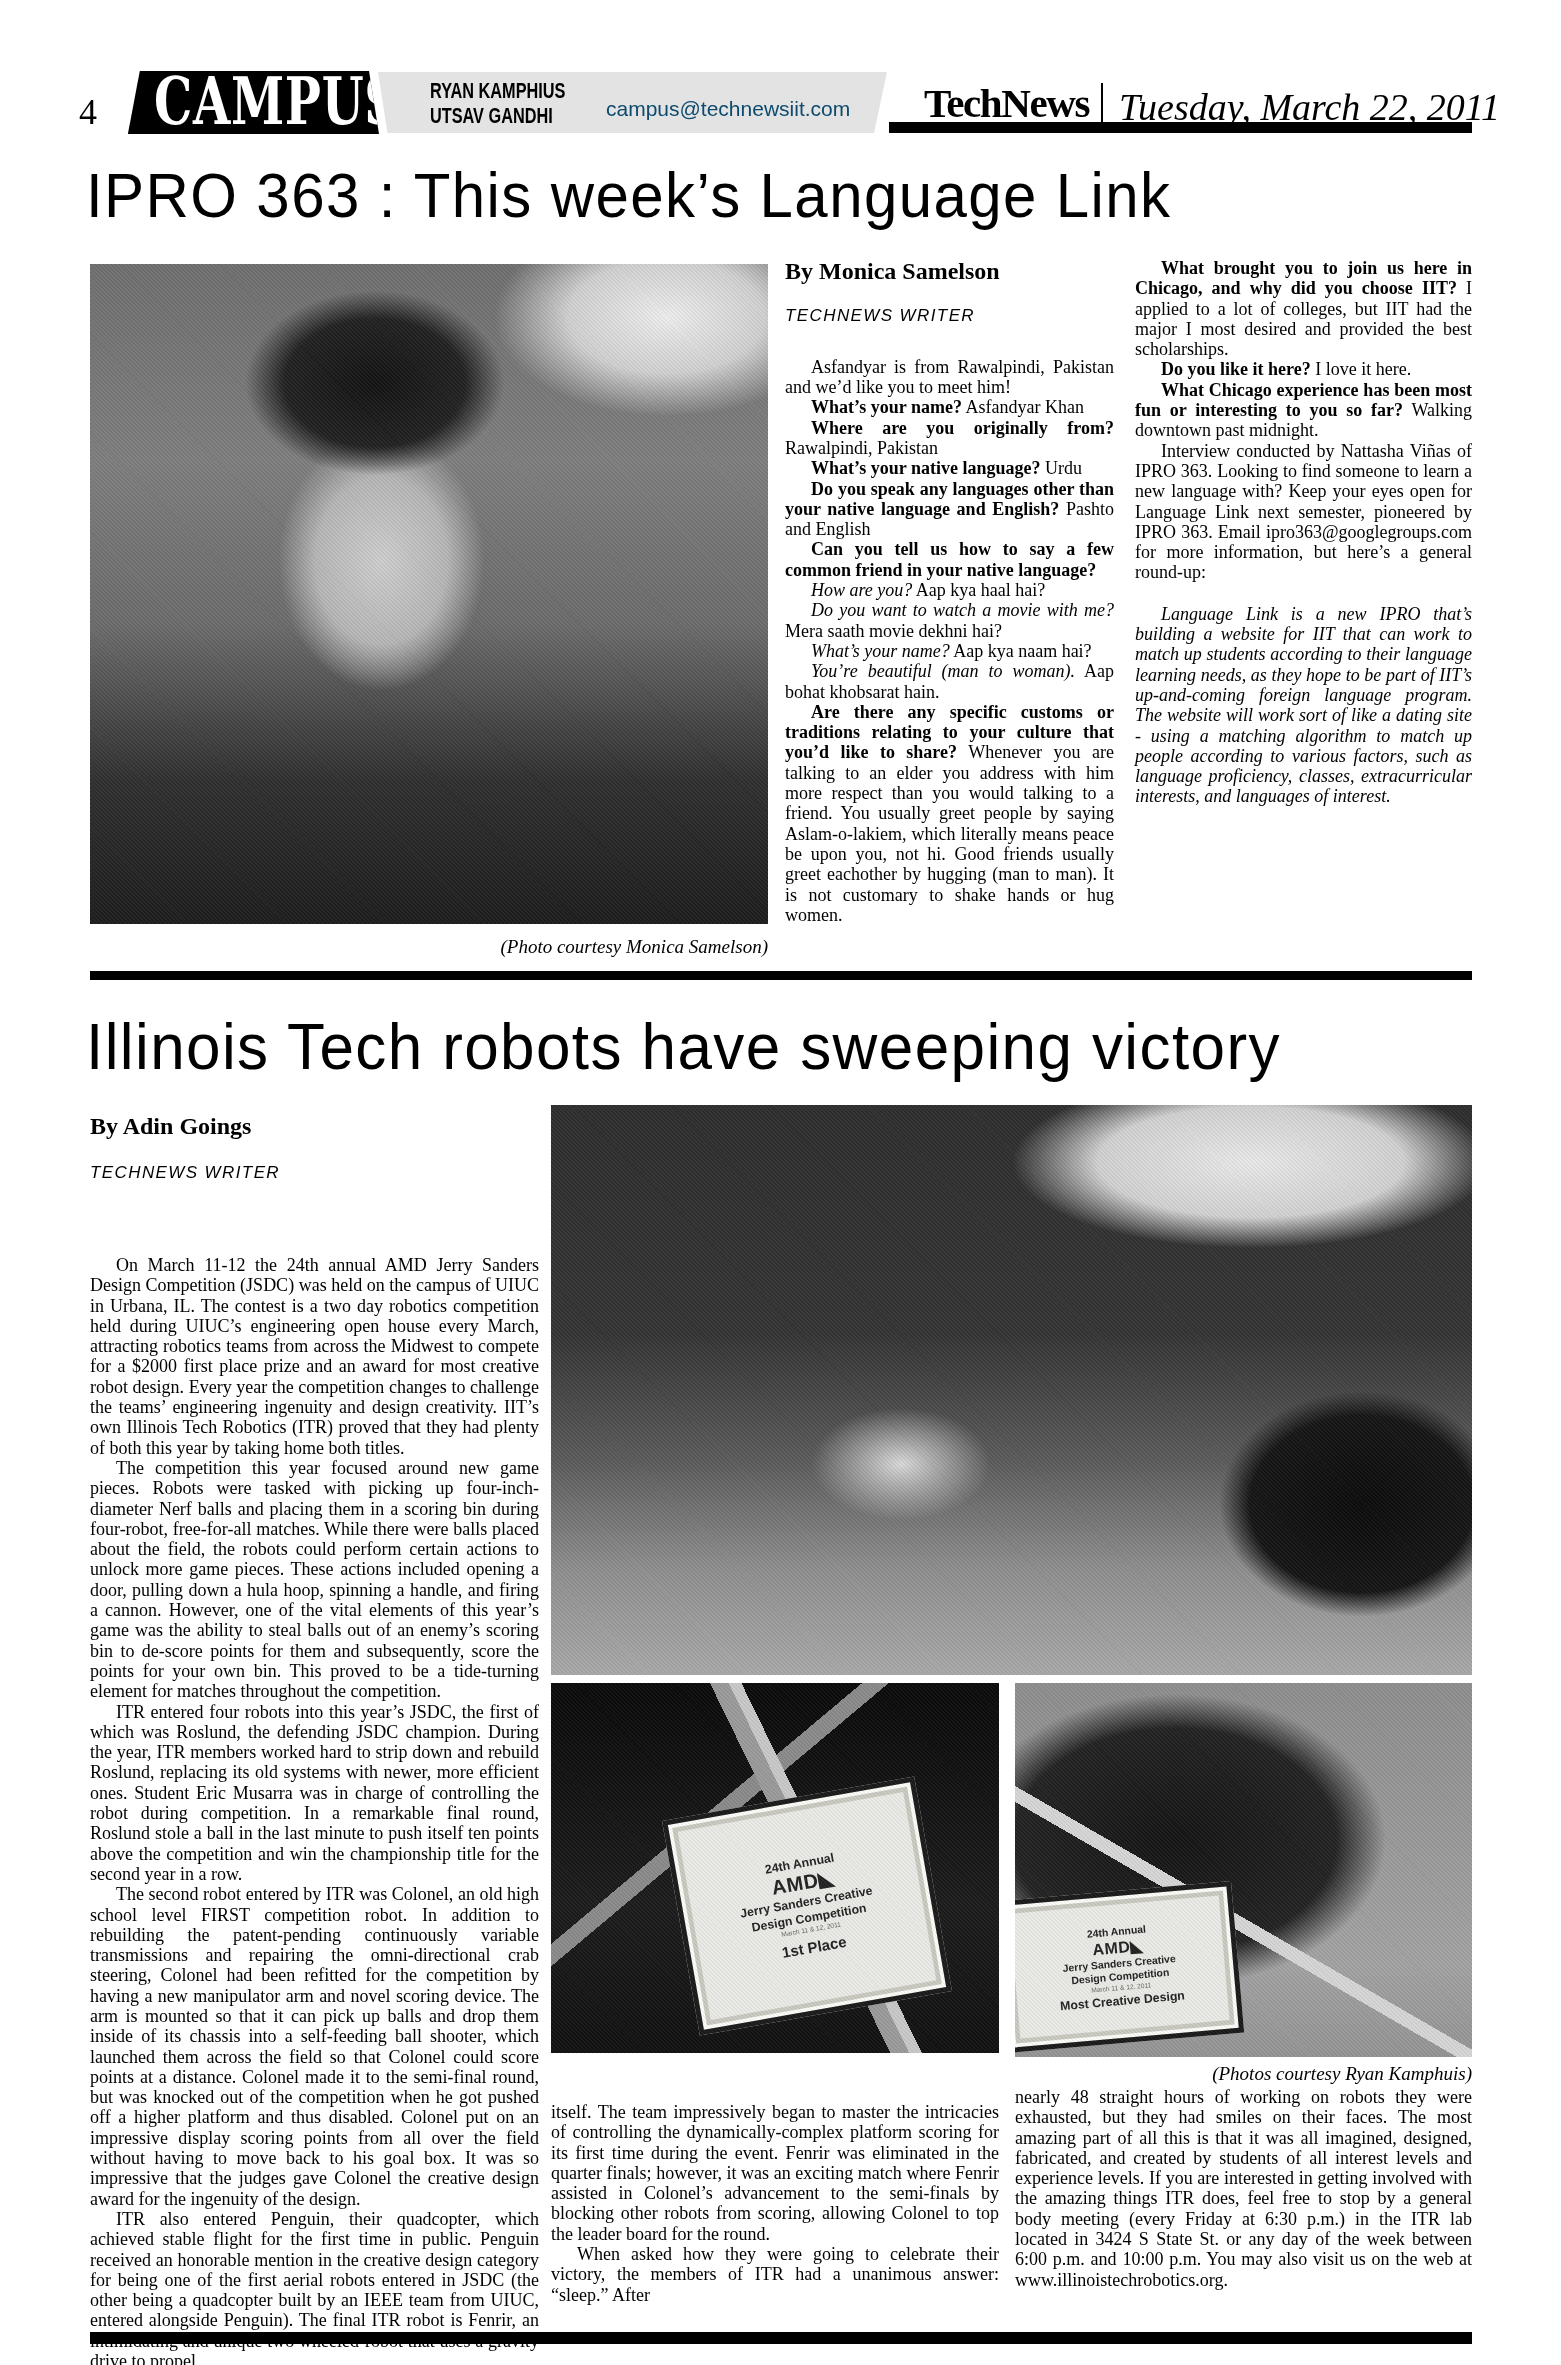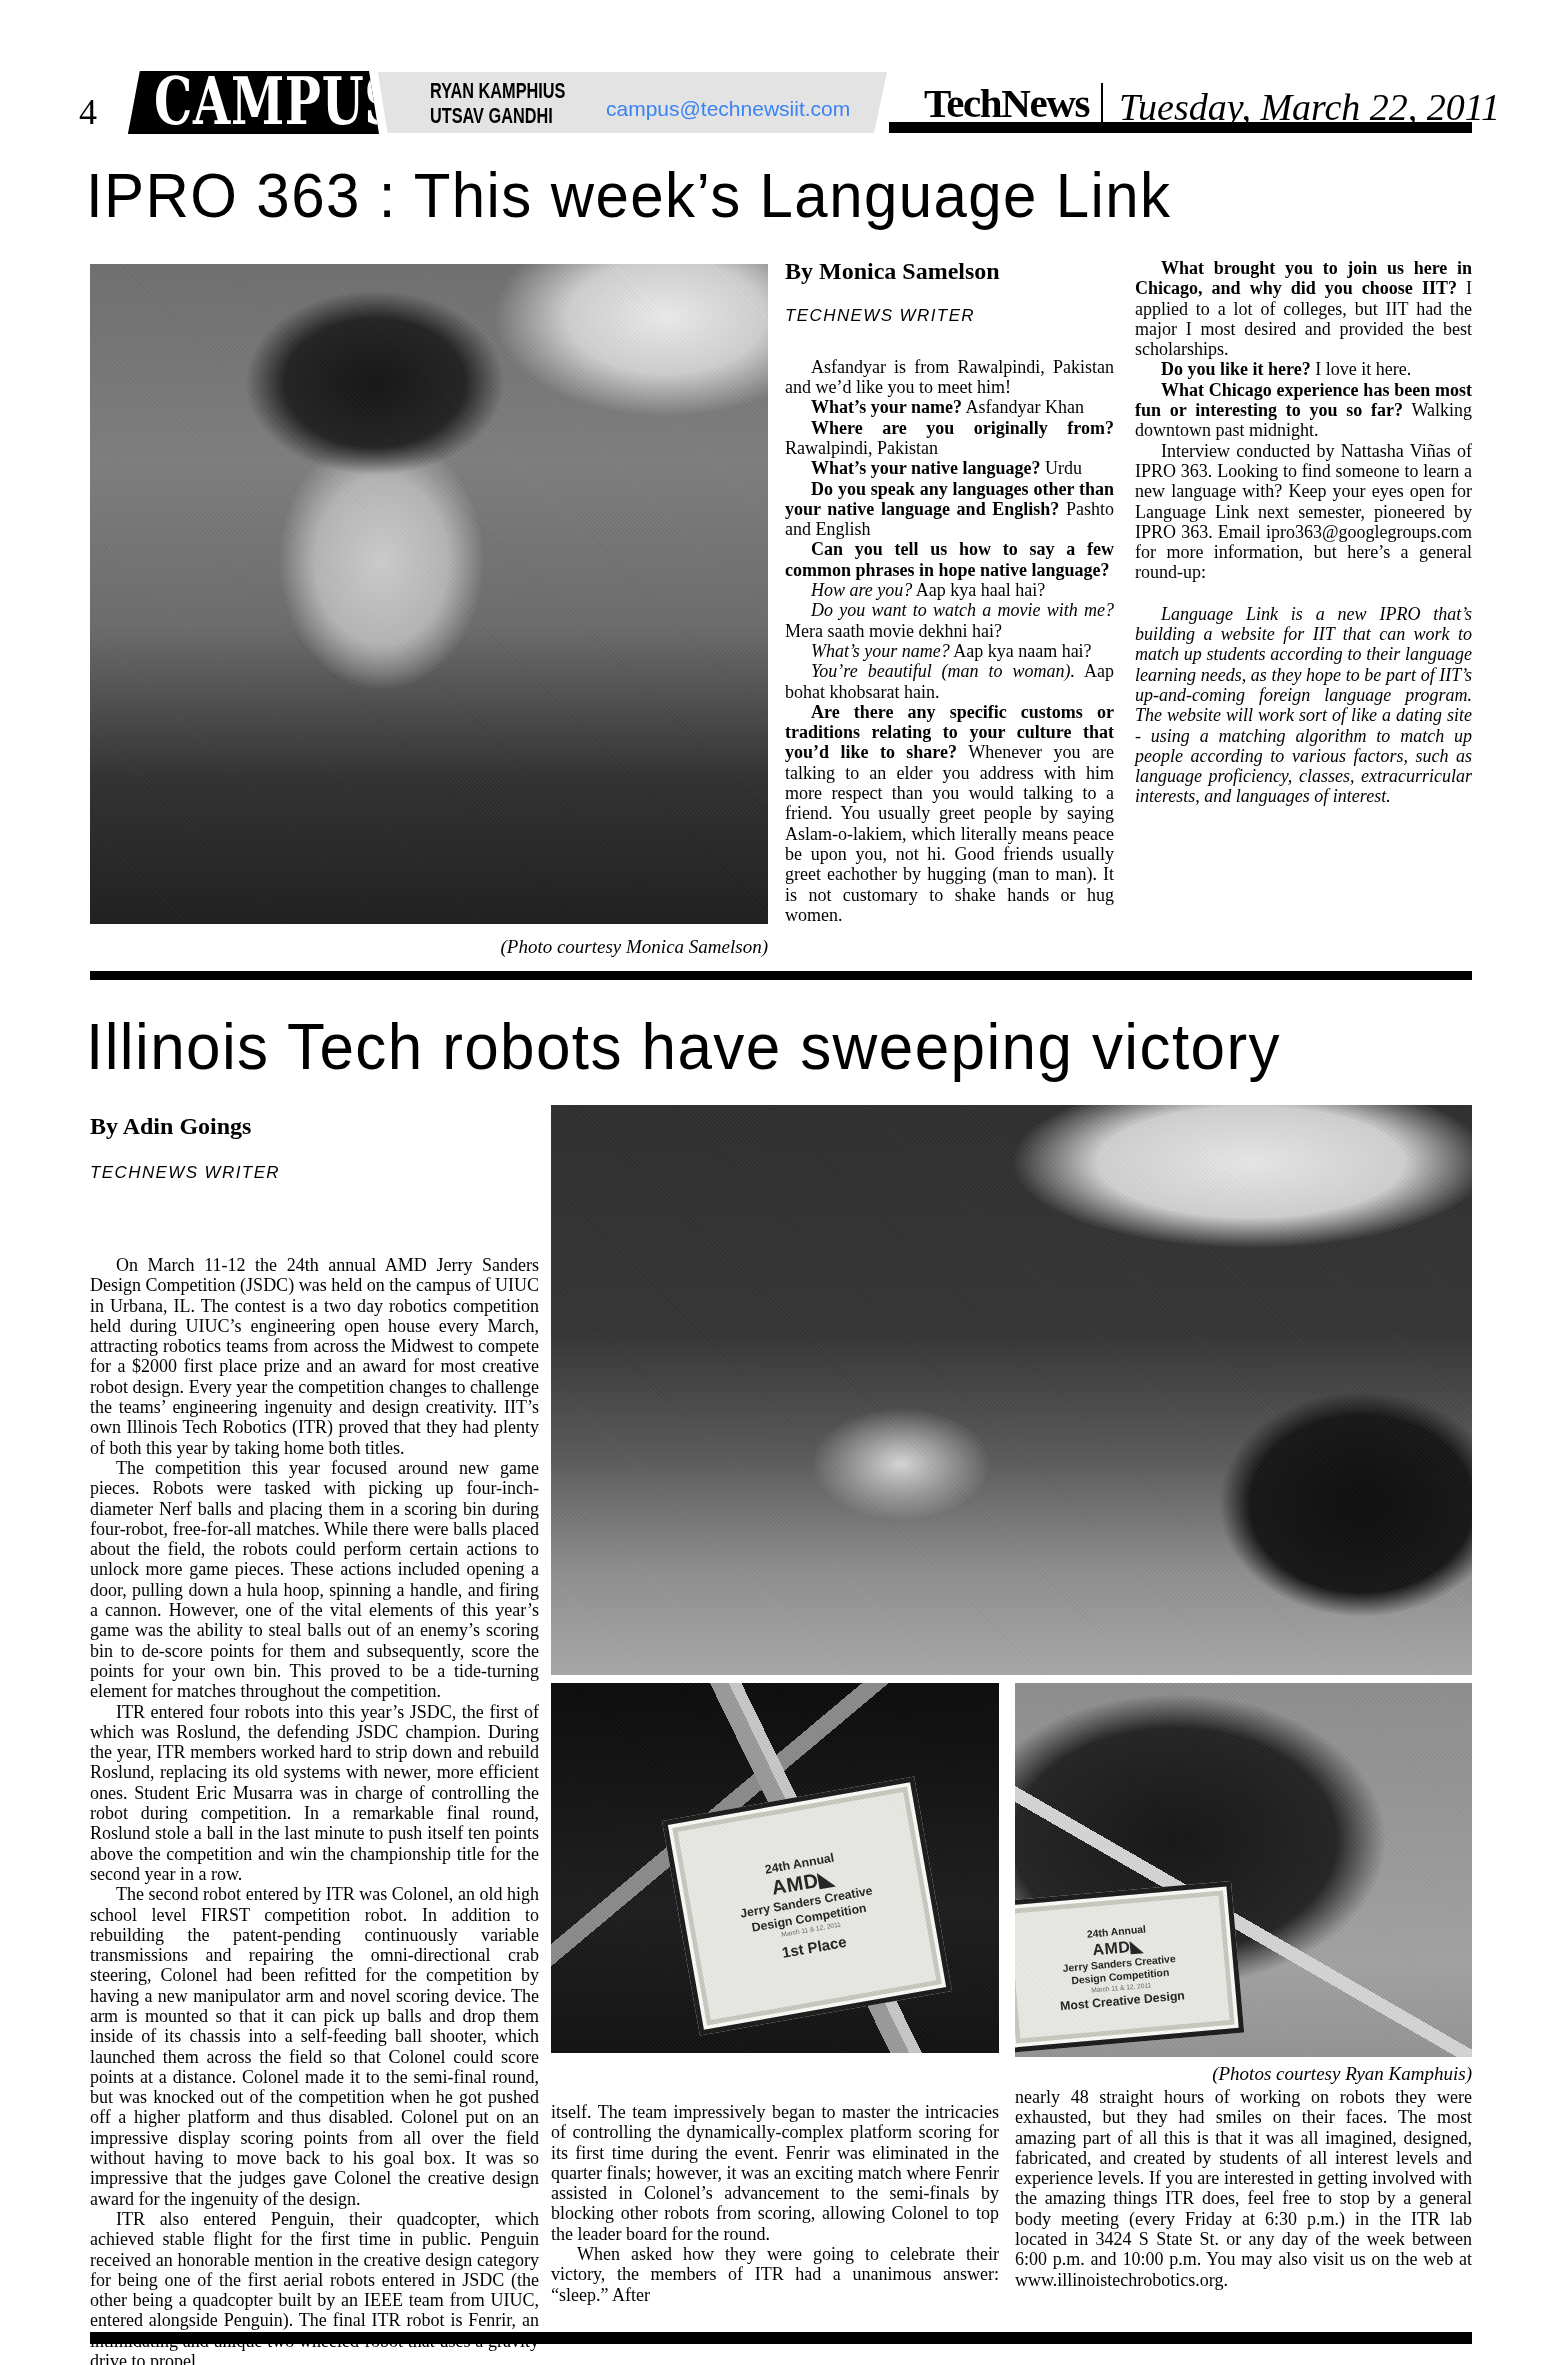--- a/index.html
+++ b/index.html
@@ -9,21 +9,21 @@
 
   
   .page-num{font-size:36px;font-family:"Liberation Serif",serif;}
   .banner-black{background:#000;clip-path:polygon(12.8px 0,242px 0,252px 100%,0.9px 100%);}
   .campus-label{position:absolute;left:26.5px;top:-1.9px;color:#fff;font-family:"DejaVu Serif",serif;
         font-weight:bold;font-size:65px;line-height:65px;letter-spacing:0.9px;
         transform:scaleX(0.74);transform-origin:left top;white-space:nowrap;}
   .banner-gray{background:#e3e3e3;clip-path:polygon(0 0,509px 0,496px 100%,9.5px 100%);}
   .editor{font-family:"Liberation Sans",sans-serif;font-weight:bold;font-size:22px;line-height:25.5px;
         transform:scaleX(0.74);transform-origin:left top;white-space:nowrap;}
-  .email{font-family:"Liberation Sans",sans-serif;font-size:21px;color:#3b82f6;white-space:nowrap;}
+  .email{font-family:"Liberation Sans",sans-serif;font-size:21px;color:#0c4a6e;white-space:nowrap;}
   .masthead{font-family:"Liberation Serif",serif;font-weight:bold;font-size:41px;letter-spacing:-1.4px;white-space:nowrap;}
   .mast-bar{width:2.4px;height:41px;background:#000;}
   .issue-date{font-family:"Liberation Serif",serif;font-style:italic;font-size:38px;white-space:nowrap;}
   .rule{background:#000;}
 
   
   .headline{font-family:"Liberation Sans","DejaVu Sans",sans-serif;font-weight:400;color:#000;
         white-space:nowrap;letter-spacing:1.4px;transform:scaleY(1.06);transform-origin:left top;}
   .h1a{font-size:60px;}
   .h2a{font-size:62px;}
@@ -106,21 +106,21 @@
 
   <div class="abs col serifbody" style="left:785px;top:258px;width:329px;">
     <div class="byline-name">By Monica Samelson</div>
     <div class="byline-title">TECHNEWS WRITER</div>
 
     <p style="margin-top:31px;"><span>Asfandyar is from Rawalpindi, Pakistan and we’d like you to meet him!</span></p>
     <p><span class="lead">What’s your name?</span> <span>Asfandyar Khan</span></p>
     <p><span class="lead">Where are you originally from?</span> <span>Rawalpindi, Pakistan</span></p>
     <p><span class="lead">What’s your native language?</span> <span>Urdu</span></p>
     <p><span class="lead">Do you speak any languages other than your native language and English?</span> <span>Pashto and English</span></p>
-    <p><span class="lead">Can you tell us how to say a few common phrases in hope native language?</span></p>
+    <p><span class="lead">Can you tell us how to say a few common friend in your native language?</span></p>
     <p><span class="ilead">How are you?</span> <span>Aap kya haal hai?</span></p>
     <p><span class="ilead">Do you want to watch a movie with me?</span> <span>Mera saath movie dekhni hai?</span></p>
     <p><span class="ilead">What’s your name?</span> <span>Aap kya naam hai?</span></p>
     <p><span class="ilead">You’re beautiful (man to woman).</span> <span>Aap bohat khobsarat hain.</span></p>
     <p><span class="lead">Are there any specific customs or traditions relating to your culture that you’d like to share?</span> <span>Whenever you are talking to an elder you address with him more respect than you would talking to a friend. You usually greet people by saying Aslam-o-lakiem, which literally means peace be upon you, not hi. Good friends usually greet eachother by hugging (man to man). It is not customary to shake hands or hug women.</span></p>
   </div>
 
   <div class="abs col serifbody" style="left:1135px;top:258px;width:337px;">
     <p><span class="lead">What brought you to join us here in Chicago, and why did you choose IIT?</span> <span>I applied to a lot of colleges, but IIT had the major I most desired and provided the best scholarships.</span></p>
     <p><span class="lead">Do you like it here?</span> <span>I love it here.</span></p>

